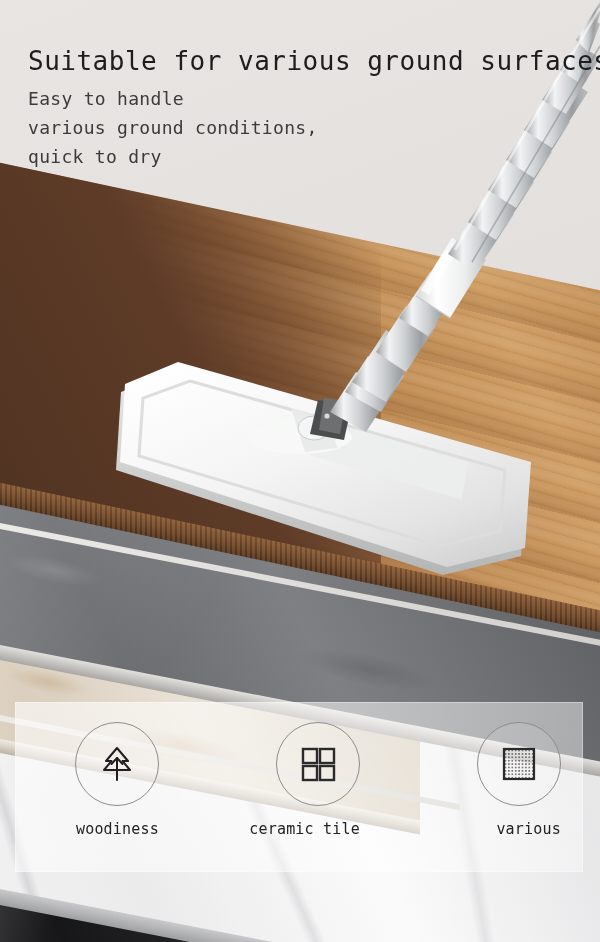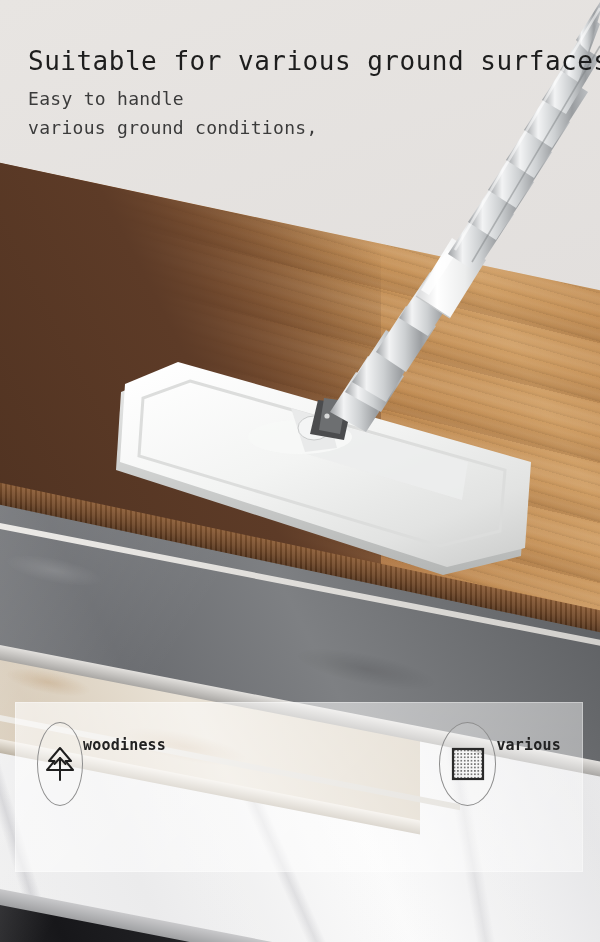--- a/index.html
+++ b/index.html
@@ -138,21 +138,21 @@
   .panel{
     position:absolute;left:15px;top:702px;width:568px;height:170px;
     background:linear-gradient(135deg,rgba(255,255,255,.62),rgba(255,255,255,.40));
     box-shadow:0 0 0 1px rgba(255,255,255,.35) inset;
   }
   .features{
     position:absolute;left:0;top:0;width:100%;height:100%;
     display:flex;justify-content:space-between;align-items:flex-start;
     padding:20px 22px 0 22px;box-sizing:border-box;
   }
-  .feature{width:122px;display:flex;flex-direction:row;align-items:flex-start;font-weight:bold;}
+  .feature{width:122px;display:flex;flex-direction:column;align-items:flex-end;}
   .ring{
     width:82px;height:82px;border-radius:50%;
     border:1px solid #8e8e8e;
     display:flex;align-items:center;justify-content:center;
     background:rgba(255,255,255,.10);
   }
   .flabel{
     margin-top:14px;font-size:15px;color:#222;letter-spacing:.2px;white-space:nowrap;
   }
   .ico{display:block;}
@@ -258,37 +258,49 @@
       <path d="M455,250 L600,8" stroke="#ffffff" stroke-width="2.5" opacity=".55" fill="none"></path>
       <path d="M472,262 L600,46" stroke="#7e8184" stroke-width="1.6" opacity=".5" fill="none"></path>
     </g>
   </svg>
 
   <div class="head-wrap">
     <p class="headline">Suitable for various ground surfaces</p>
     <div class="subline">
       <div>Easy to handle</div>
       <div>various ground conditions,</div>
+      <div>quick to dry</div>
     </div>
   </div>
 
   <div class="panel">
     <div class="features">
 
       <div class="feature">
         <div class="ring">
           <svg class="ico" width="44" height="44" viewBox="0 0 44 44">
             <path d="M22 6 L33 19 L27.5 19 L35 28 L9 28 L16.5 19 L11 19 Z" fill="none" stroke="#1f1f1f" stroke-width="2" stroke-linejoin="round" stroke-linecap="round"></path>
             <line x1="22" y1="38" x2="22" y2="16" stroke="#1f1f1f" stroke-width="2" stroke-linecap="round"></line>
             <path d="M16.5 22 L22 16 L27.5 22" fill="none" stroke="#1f1f1f" stroke-width="2" stroke-linejoin="round" stroke-linecap="round"></path>
           </svg>
         </div>
         <div class="flabel">woodiness</div>
       </div>
 
+      <div class="feature">
+        <div class="ring">
+          <svg class="ico" width="44" height="44" viewBox="0 0 44 44">
+            <rect x="7" y="7" width="14" height="14" fill="none" stroke="#2a2a2a" stroke-width="2.4"></rect>
+            <rect x="24" y="7" width="14" height="14" fill="none" stroke="#2a2a2a" stroke-width="2.4"></rect>
+            <rect x="7" y="24" width="14" height="14" fill="none" stroke="#2a2a2a" stroke-width="2.4"></rect>
+            <rect x="24" y="24" width="14" height="14" fill="none" stroke="#2a2a2a" stroke-width="2.4"></rect>
+          </svg>
+        </div>
+        <div class="flabel">ceramic tile</div>
+      </div>
 
       <div class="feature">
         <div class="ring">
           <svg class="ico" width="44" height="44" viewBox="0 0 44 44">
             <defs>
               <pattern id="dots" x="0" y="0" width="3.4" height="3.4" patternUnits="userSpaceOnUse">
                 <circle cx="1.7" cy="1.7" r="0.75" fill="#3a3a3a"></circle>
               </pattern>
             </defs>
             <rect x="7" y="7" width="30" height="30" fill="url(#dots)"></rect>

